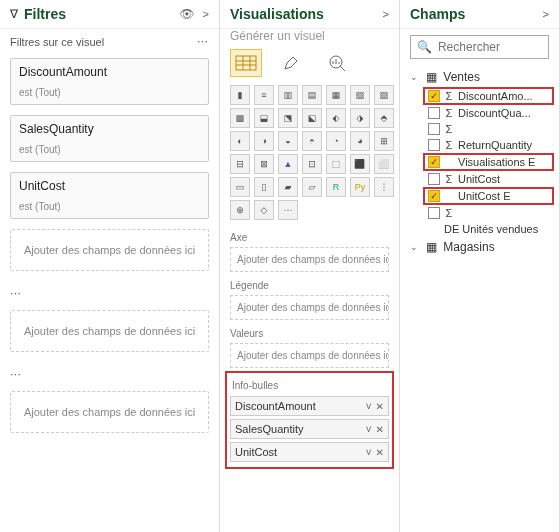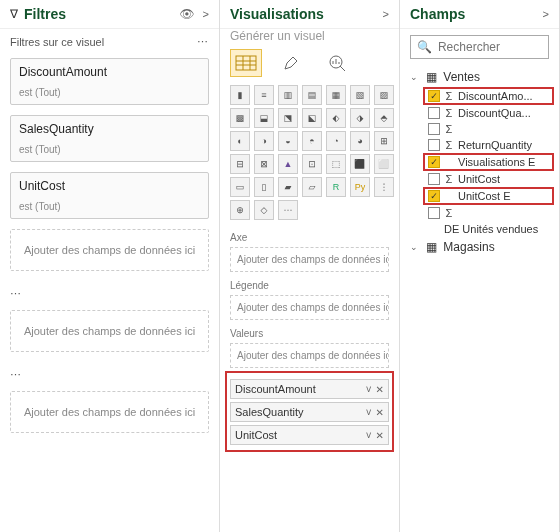--- a/index.html
+++ b/index.html
@@ -174,20 +174,21 @@
   <div class="well-label">Axe</div>
   <div class="well-drop">Ajouter des champs de données ici</div>
 
   <div class="well-label">Légende</div>
   <div class="well-drop">Ajouter des champs de données ici</div>
 
   <div class="well-label">Valeurs</div>
   <div class="well-drop">Ajouter des champs de données ici</div>
 
   <div class="well-group highlight">
+    <div class="well-label">Info-bulles</div>
     <div class="well-item">
       <span>DiscountAmount</span>
       <span class="ctrls">
           <span>˅</span>
           <span>✕</span>
         </span>
     </div>
     <div class="well-item">
       <span>SalesQuantity</span>
       <span class="ctrls">

